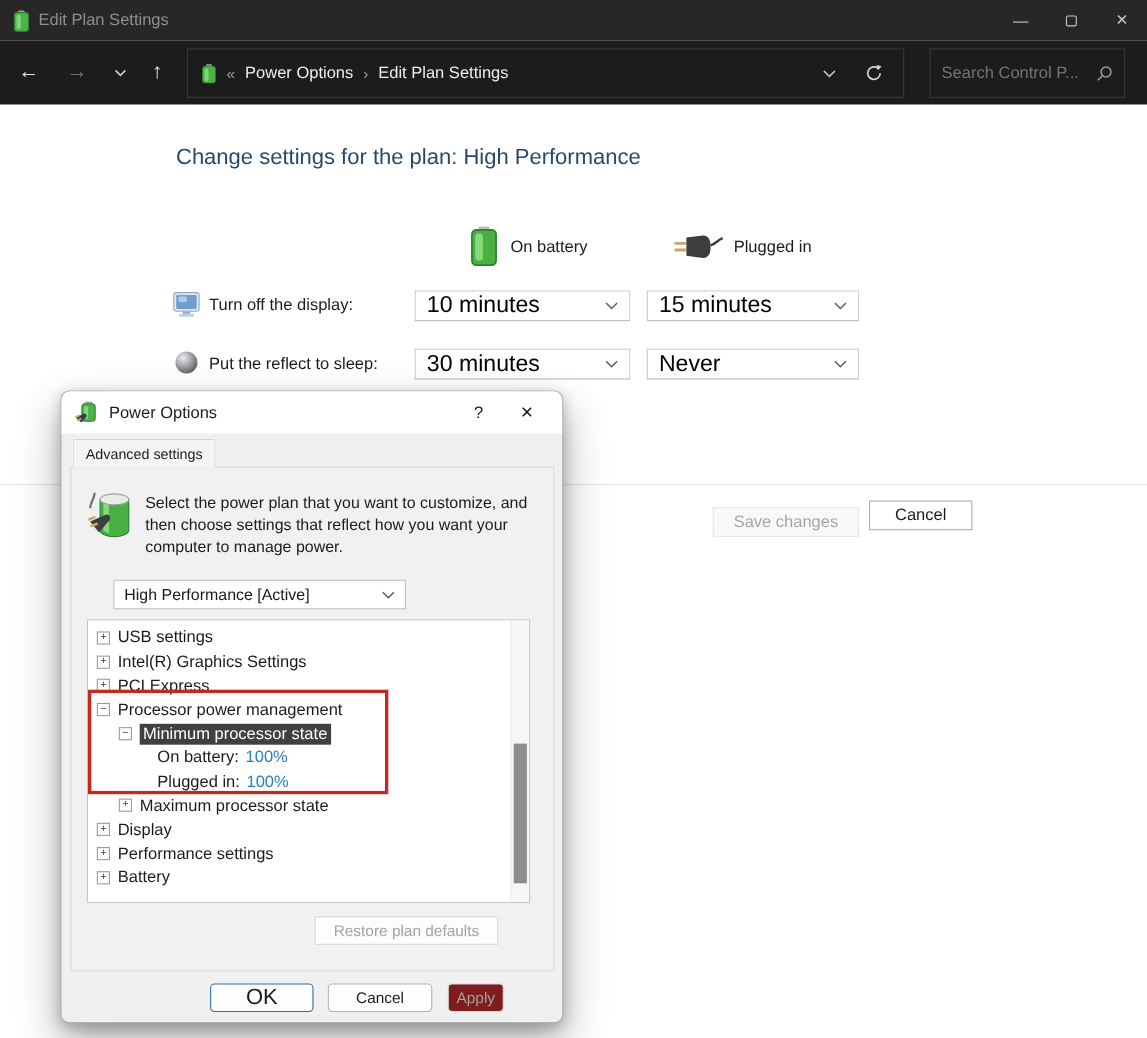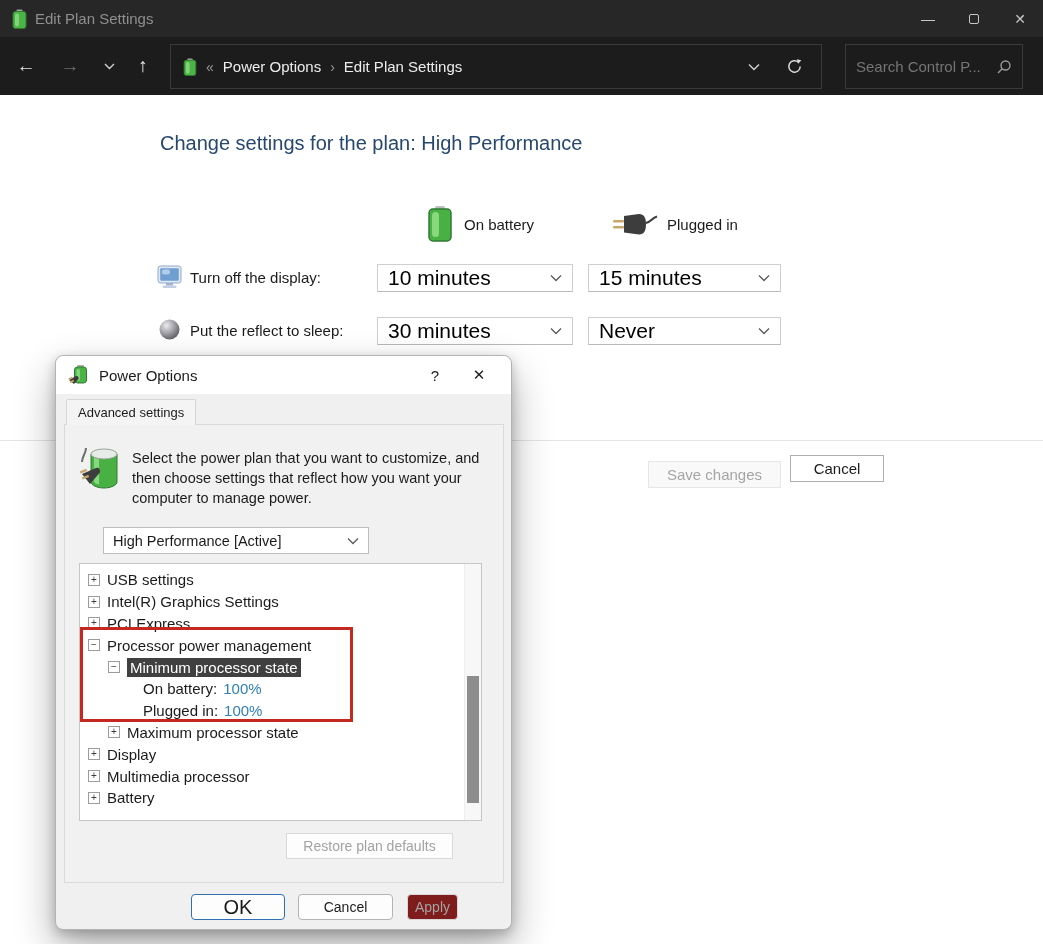--- a/index.html
+++ b/index.html
@@ -300,21 +300,21 @@
         <div class="trow lvl2">
             <span class="exp">+</span>
             <span class="tlabel">Maximum processor state</span>
           </div>
         <div class="trow lvl1">
             <span class="exp">+</span>
             <span class="tlabel">Display</span>
           </div>
         <div class="trow lvl1">
             <span class="exp">+</span>
-            <span class="tlabel">Multimedia processor</span>
+            <span class="tlabel">Performance settings</span>
           </div>
         <div class="trow lvl1">
             <span class="exp">+</span>
             <span class="tlabel">Battery</span>
           </div>
       </div>
       <div class="scrollbar">
         <div class="scroll-thumb"></div>
       </div>
     </div>

